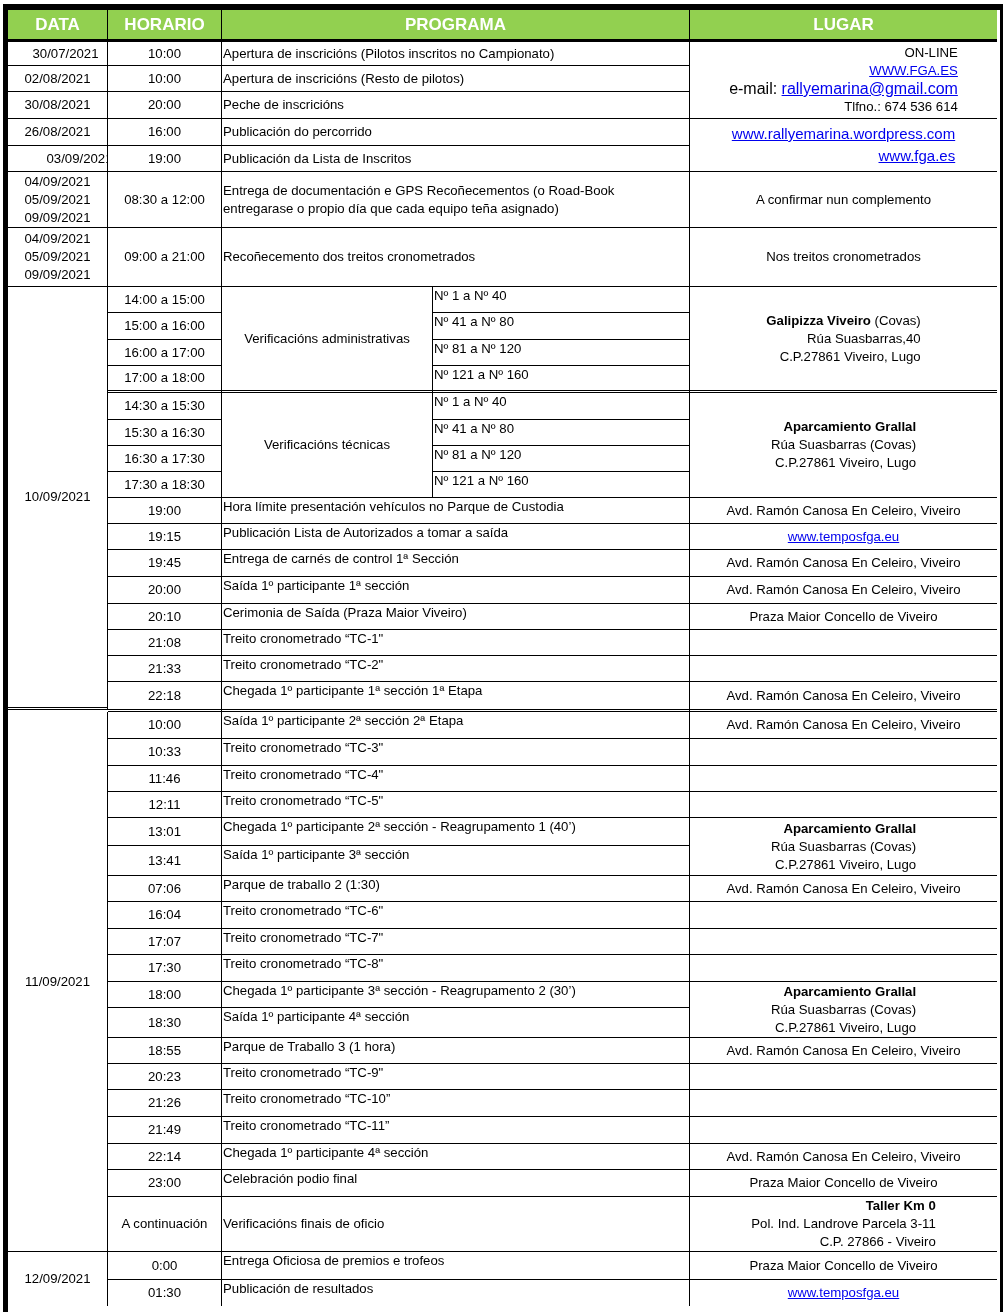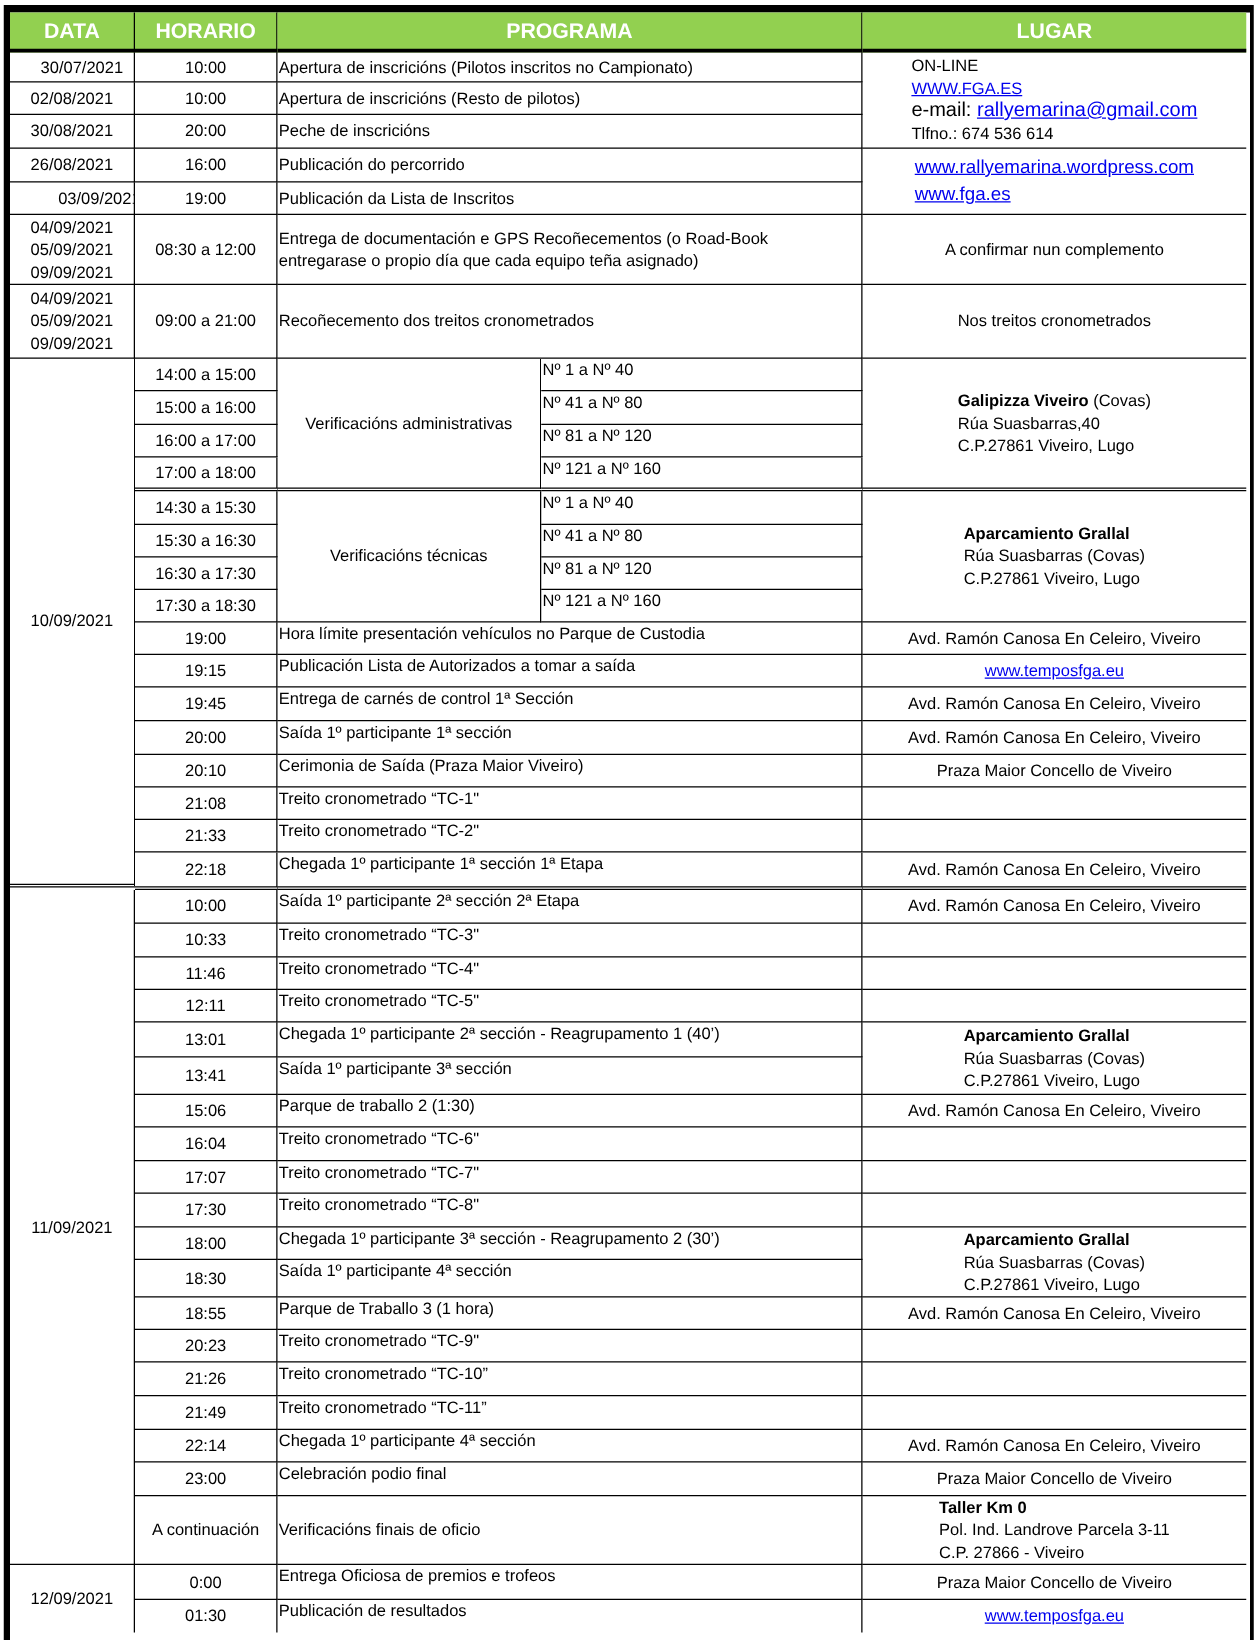--- a/index.html
+++ b/index.html
@@ -3,21 +3,21 @@
 <meta charset="utf-8">
 <style>
   html,body{margin:0;padding:0;background:#fff;}
   body{width:1003px;height:1312px;position:relative;overflow:hidden;font-family:"Liberation Sans",sans-serif;color:#000;}
   .frame{position:absolute;left:3px;top:4px;width:992px;height:1302px;border:5px solid #000;border-top-width:6px;border-bottom-width:4px;box-sizing:content-box;}
   .cell{position:absolute;box-sizing:border-box;border-right:1px solid #000;border-bottom:1px solid #000;display:flex;align-items:center;font-size:13.2px;line-height:18px;overflow:hidden;}
   .c{justify-content:center;text-align:center;}
   .l{justify-content:flex-start;text-align:left;padding-left:1px;}
   .top{align-items:flex-start;}
   .hdr{background:#92D050;color:#fff;font-weight:bold;font-size:17px;justify-content:center;border-bottom:3px solid #000;}
-  .stack{display:flex;flex-direction:column;align-items:flex-start;}
+  .stack{display:flex;flex-direction:column;align-items:flex-end;}
   .link{color:#0000EE;text-decoration:underline;}
   .link-lg{color:#0000EE;text-decoration:underline;font-size:15px;line-height:22px;}
   .small{font-size:16px;}
   .b{font-weight:bold;}
   .dbl{border-bottom:3px double #000;}
   .noR{border-right:none;}
 </style>
 </head>
 <body>
 
@@ -167,21 +167,21 @@
     <div class="cell c" style="left: 108px; top: 766px; width: 114px; height: 26px;">11:46</div>
     <div class="cell l top" style="left: 222px; top: 766px; width: 468px; height: 26px;">Treito cronometrado “TC-4"</div>
     <div class="cell c noR" style="left: 690px; top: 766px; width: 307px; height: 26px;"></div>
     <div class="cell c" style="left: 108px; top: 792px; width: 114px; height: 26px;">12:11</div>
     <div class="cell l top" style="left: 222px; top: 792px; width: 468px; height: 26px;">Treito cronometrado “TC-5"</div>
     <div class="cell c noR" style="left: 690px; top: 792px; width: 307px; height: 26px;"></div>
     <div class="cell c" style="left: 108px; top: 818px; width: 114px; height: 28px;">13:01</div>
     <div class="cell l top" style="left: 222px; top: 818px; width: 468px; height: 28px;">Chegada 1º participante 2ª sección - Reagrupamento 1 (40’)</div>
     <div class="cell c" style="left: 108px; top: 846px; width: 114px; height: 30px;">13:41</div>
     <div class="cell l top" style="left: 222px; top: 846px; width: 468px; height: 30px;">Saída 1º participante 3ª sección</div>
-    <div class="cell c" style="left: 108px; top: 876px; width: 114px; height: 26px;">15:06</div>
+    <div class="cell c" style="left: 108px; top: 876px; width: 114px; height: 26px;">07:06</div>
     <div class="cell l top" style="left: 222px; top: 876px; width: 468px; height: 26px;">Parque de traballo 2 (1:30)</div>
     <div class="cell c noR" style="left: 690px; top: 876px; width: 307px; height: 26px;">
       <span>Avd. Ramón Canosa En Celeiro, Viveiro</span>
     </div>
     <div class="cell c" style="left: 108px; top: 902px; width: 114px; height: 27px;">16:04</div>
     <div class="cell l top" style="left: 222px; top: 902px; width: 468px; height: 27px;">Treito cronometrado “TC-6"</div>
     <div class="cell c noR" style="left: 690px; top: 902px; width: 307px; height: 27px;"></div>
     <div class="cell c" style="left: 108px; top: 929px; width: 114px; height: 26px;">17:07</div>
     <div class="cell l top" style="left: 222px; top: 929px; width: 468px; height: 26px;">Treito cronometrado “TC-7"</div>
     <div class="cell c noR" style="left: 690px; top: 929px; width: 307px; height: 26px;"></div>

